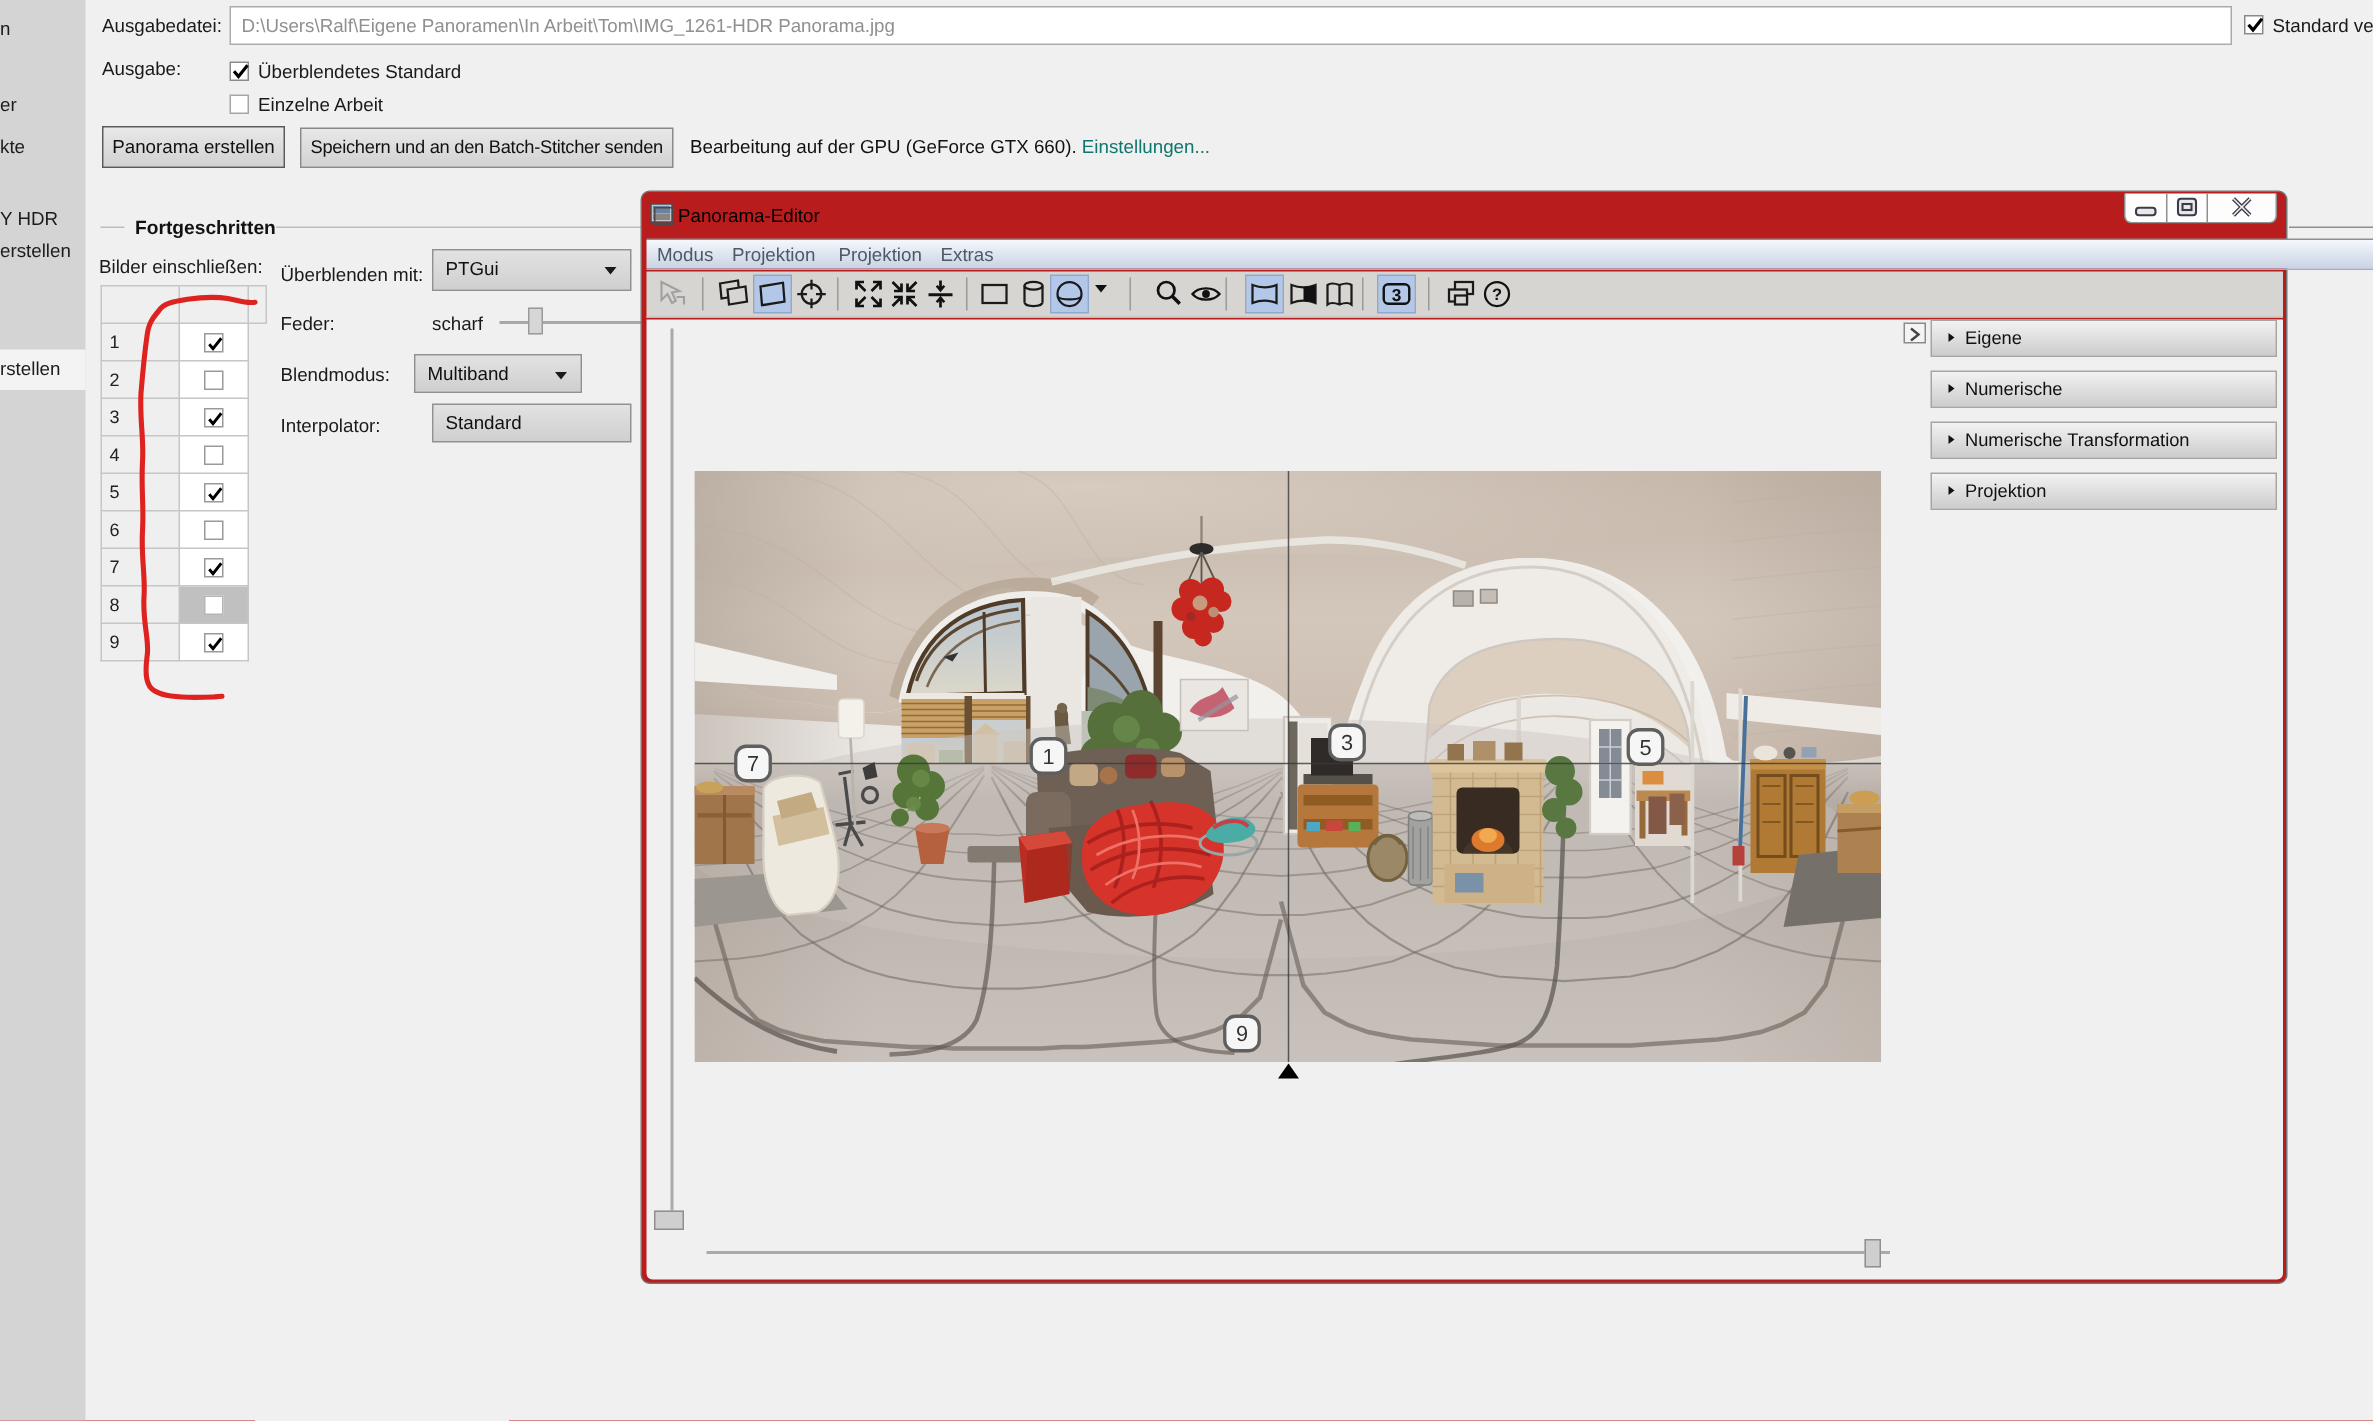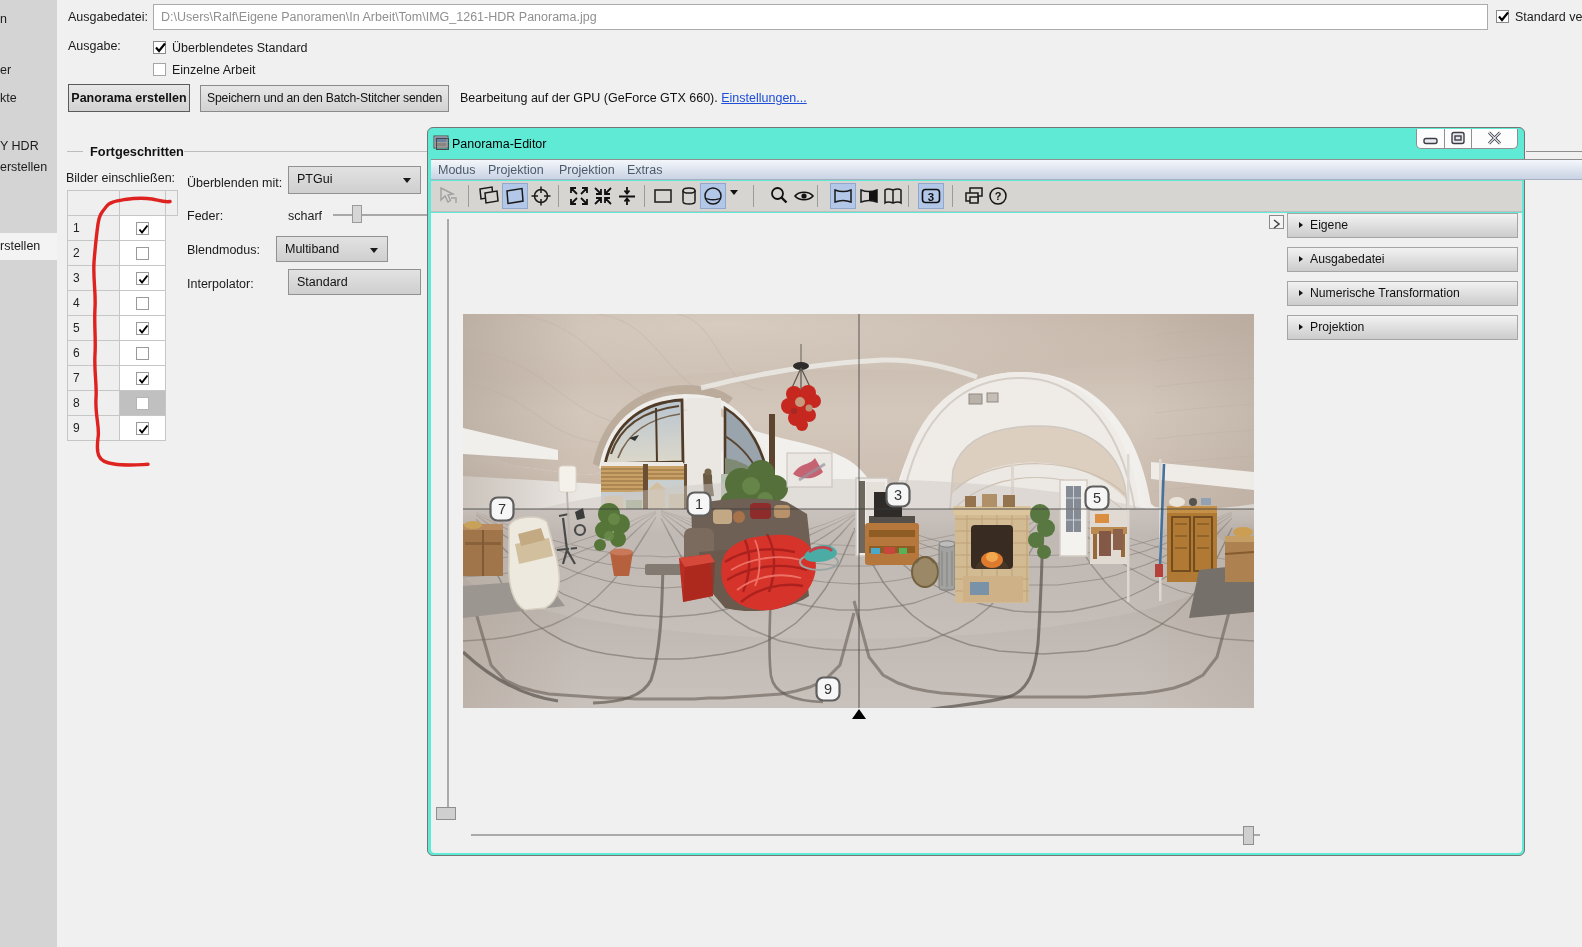--- a/index.html
+++ b/index.html
@@ -4,35 +4,35 @@
 body{width:1582px;height:947px;overflow:hidden;font-family:"Liberation Sans",sans-serif;background:#f0f0f0;position:relative}
 .abs{position:absolute}
 #sidebar{left:0;top:0;width:57px;height:947px;background:#d4d4d4}
 .sbtxt{position:absolute;color:#1c1c1c;font-size:12.5px;white-space:nowrap}
 #selrow{left:0;top:233px;width:57px;height:27px;background:#f3f3f3}
 label.f{position:absolute;color:#1a1a1a;font-size:12.5px;white-space:nowrap}
 #outfile{left:153px;top:4px;width:1335px;height:26px;background:#fff;border:1px solid #ababab;color:#909090;font-size:12.5px;line-height:24px;padding-left:7px;white-space:nowrap;overflow:hidden}
 .cb{position:absolute;width:13px;height:13px;background:#fff;border:1px solid #8a8a8a}
 .cb svg{position:absolute;left:-1px;top:-2px}
 .btn{position:absolute;background:linear-gradient(#e8e8e8,#d2d2d2);border:1px solid #8a8a8a;font-size:12.5px;color:#111;text-align:center;font-family:"Liberation Sans",sans-serif}
-#btn1{left:68px;top:84px;width:122px;height:28px;border:1px solid #5a5a5a;font-weight:bold;line-height:26px}
+#btn1{left:68px;top:84px;width:122px;height:28px;border:1px solid #5a5a5a;font-weight:normal;line-height:26px}
 #btn2{left:200px;top:85px;width:249px;height:27px;line-height:25px;font-size:12.2px;letter-spacing:-0.18px;white-space:nowrap}
 #gputxt{left:460px;top:91px;font-size:12.5px;color:#111}
-#gputxt a{color:#1d4ed8;text-decoration:underline}
+#gputxt a{color:#0f766e;}
 .grpline{position:absolute;height:1px;background:#bdbdbd}
 #grplabel{left:90px;top:144px;font-weight:bold;font-size:12.8px;color:#111;position:absolute}
 #tbl{left:67px;top:190px;position:absolute;border-collapse:collapse}
 #tbl td{border:1px solid #c6c6c6;font-size:12px;color:#222}
 #tbl td.num{width:52px;height:25px;background:#efefef;padding-left:5px}
 #tbl td.chk{width:46px;background:#fff;text-align:center;vertical-align:middle}
 #tbl td.hdr{height:25px;background:#efefef}
 #tbl td.sel{background:#c0c0c0}
 .ddl{position:absolute;background:linear-gradient(#e2e2e2,#cfcfcf);border:1px solid #919191;font-size:12.5px;color:#111;line-height:25px;padding-left:8px}
 .ddl .car{position:absolute;right:9px;top:11px;width:0;height:0;border-left:4.5px solid transparent;border-right:4.5px solid transparent;border-top:5px solid #1a1a1a}
-#win{left:427px;top:127px;width:1098px;height:729px;background:#5eead4;border:1px solid #757575;border-radius:6px;position:absolute}
+#win{left:427px;top:127px;width:1098px;height:729px;background:#b91c1c;border:1px solid #757575;border-radius:6px;position:absolute}
 #titlebar{position:absolute;left:0;top:0;width:100%;height:31px}
 #title{position:absolute;left:24px;top:9px;font-size:12.5px;color:#000}
 #wbtns{position:absolute;right:6px;top:1px;width:102px;height:20px;background:#fdfdfd;border:1px solid #8f8f8f;border-top:none;border-radius:0 0 5px 5px;display:flex}
 #wbtns div{border-right:1px solid #8f8f8f;position:relative}
 #wbtns div:last-child{border-right:none}
 #menubar{position:absolute;left:3px;top:31px;width:1305px;height:21px;background:linear-gradient(#f4f7fb,#c9d3e4);border-top:1px solid #8f8f8f;border-bottom:1px solid #a8b0bf}
 #menubar span{position:absolute;top:3px;color:#4b5a6b;font-size:12.5px}
 #toolbar{position:absolute;left:3px;top:53px;width:1091px;height:31px;background:#d7d5d2;border-bottom:1px solid #bdbdbd}
 #content{position:absolute;left:3px;top:85px;width:1091px;height:640px;background:#f0f0f0;border-radius:0 0 4px 4px}
 .phead{position:absolute;left:856px;width:231px;height:25px;background:linear-gradient(#f2f2f2,#cccccc);border:1px solid #a5a5a5;font-size:12.2px;color:#111;line-height:23px}
@@ -632,18 +632,18 @@
         <g>
           <rect x="353.5" y="363.5" width="23" height="23" rx="7" fill="#f6f6f6" stroke="#5f5f5f" stroke-width="2.2"></rect>
           <text x="365" y="380" font-size="14.5" text-anchor="middle" fill="#333" font-family="Liberation Sans">9</text>
         </g>
       </svg>
 <div id="tri"></div>
 <div id="expbtn"><svg width="13" height="12" viewBox="0 0 13 12">
           <path d="M4 2 L9 6 L4 10" fill="none" stroke="#444" stroke-width="1.6"></path>
         </svg></div>
 <div class="phead" style="top:0px"><span class="arr"></span><b>Eigene</b></div>
-<div class="phead" style="top:34px"><span class="arr"></span><b>Ausgabedatei</b></div>
+<div class="phead" style="top:34px"><span class="arr"></span><b>Numerische</b></div>
 <div class="phead" style="top:68px"><span class="arr"></span><b>Numerische Transformation</b></div>
 <div class="phead" style="top:102px"><span class="arr"></span><b>Projektion</b></div>
 </div>
 </div>
 <div id="rightline"></div>
 
 </body></html>

